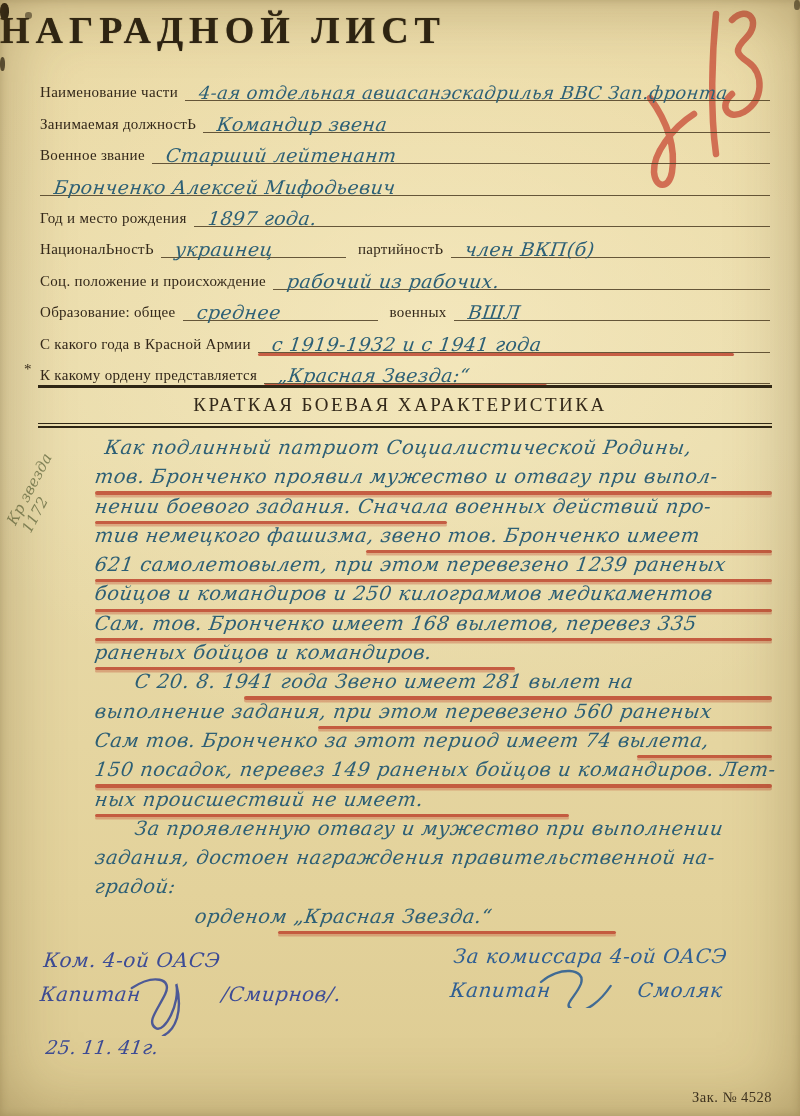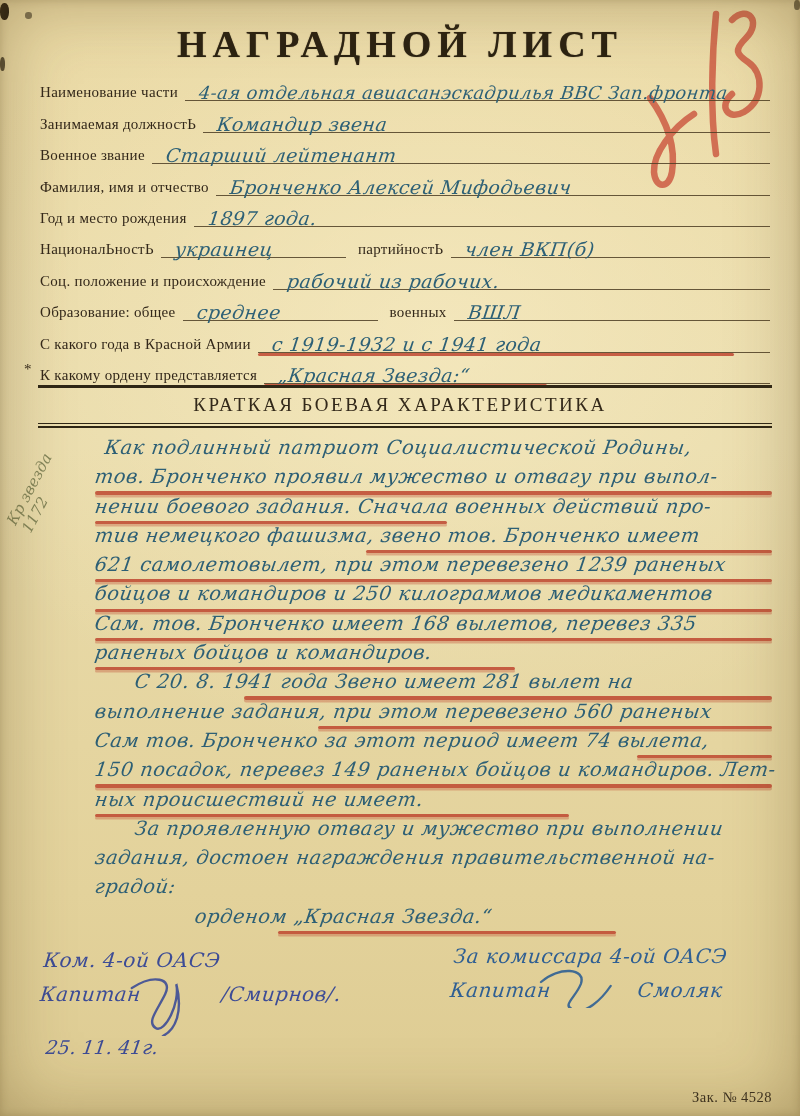--- a/index.html
+++ b/index.html
@@ -9,24 +9,23 @@
     background-image:
       radial-gradient(900px 700px at 55% 30%, rgba(255,245,210,.45) 0%, rgba(255,245,210,0) 60%),
       linear-gradient(180deg, #ead9a4 0%, #e9dbaa 40%, #e3d29b 80%, #ddcb92 100%);
     font-family:"Liberation Serif", serif;
     color:#33281a;
   }
   .vignette{position:absolute;inset:0;pointer-events:none;
     box-shadow: inset 0 0 70px rgba(96,74,30,.38), inset 0 0 8px rgba(96,74,30,.25);}
   
   .title{
-    position:absolute; top:8px; left:0; right:0; text-align:center;
+    position:absolute; top:8px; left:0; right:0; text-align:left;
     font-size:38px; font-weight:bold; letter-spacing:6px; color:#2b2212;
     text-shadow:0 0 1px rgba(43,34,18,.6);
-    margin-top:14px;
   }
   
   .form{position:absolute; left:40px; right:30px; top:70px;}
   .frow{display:flex; align-items:flex-end; height:31.4px; position:relative;}
   .flabel{font-size:15px; white-space:nowrap; padding-right:7px; letter-spacing:.3px; color:#33281a;}
   .flabel.second{margin-left:12px;}
   .star{position:absolute; left:-16px; bottom:6px; font-size:15px; color:#33281a;}
   .fline{position:relative; flex:1 1 auto; border-bottom:1.4px solid rgba(76,61,35,.85); height:100%;}
   .hw{
     position:absolute; left:14px; bottom:-3px; white-space:nowrap;
@@ -110,21 +109,20 @@
           <i class="hw">Командир звена</i>
         </span>
       </div>
       <div class="frow">
         <span class="flabel">Военное звание</span>
         <span class="fline">
           <i class="hw">Старший лейтенант</i>
         </span>
       </div>
       <div class="frow">
-        <span class="flabel">Фамилия, имя и отчество</span>
         <span class="fline">
           <i class="hw">Бронченко Алексей Мифодьевич</i>
         </span>
       </div>
       <div class="frow">
         <span class="flabel">Год и место рождения</span>
         <span class="fline">
           <i class="hw">1897 года.</i>
         </span>
       </div>

